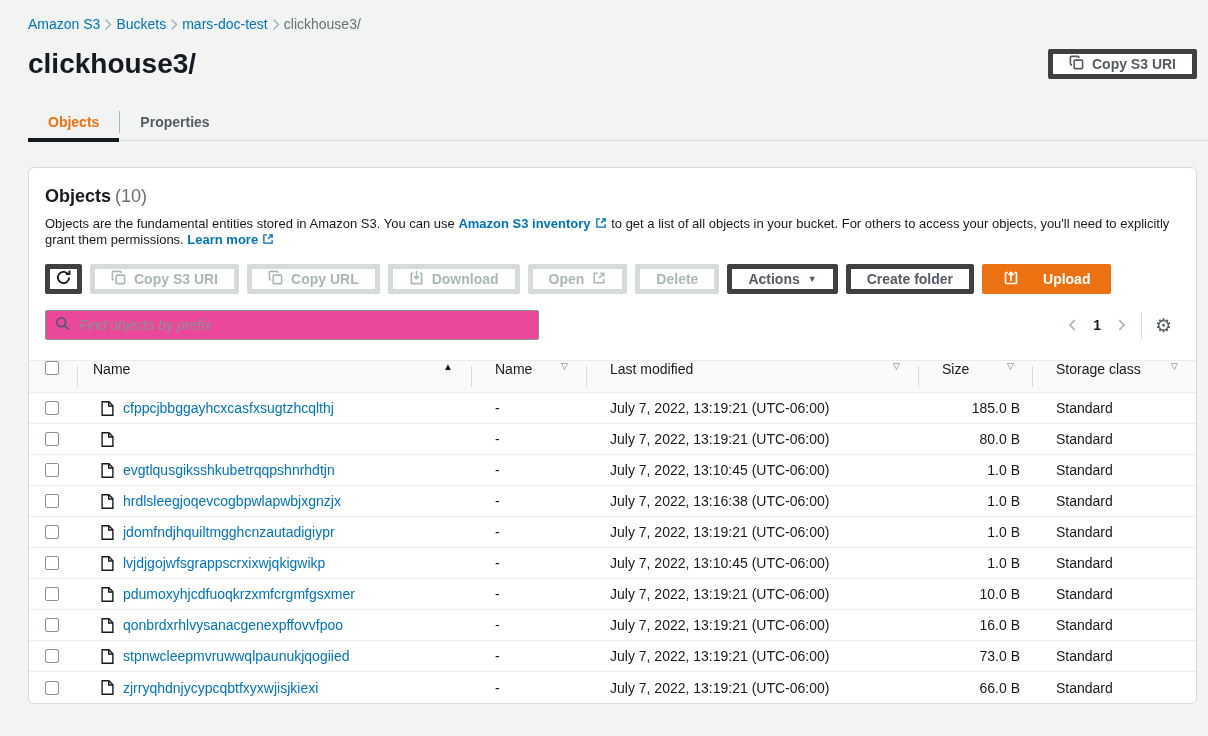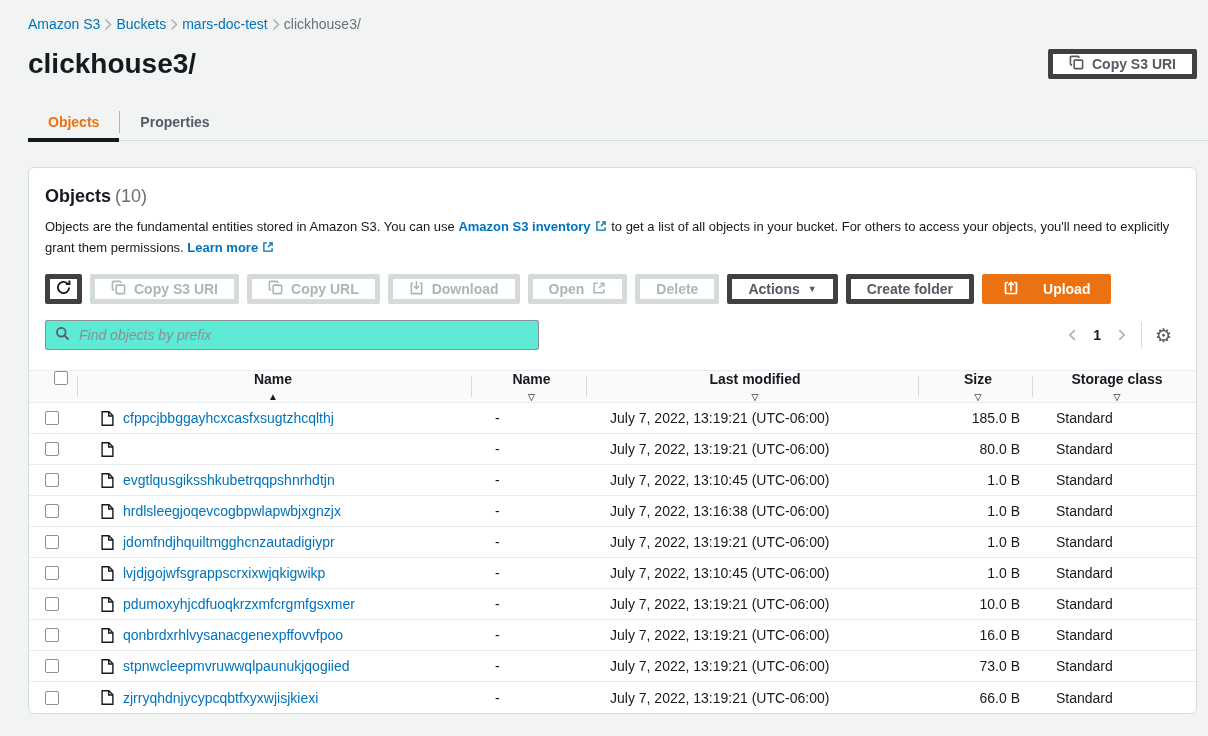--- a/index.html
+++ b/index.html
@@ -38,44 +38,44 @@
   .tab { position:relative; padding:10px 20px; font-weight:700; color:#545b64; cursor:pointer; }
   .tab.active { color:#ec7211; }
   .tab.active::after { content:""; position:absolute; left:0; right:0; bottom:-2px; height:4px; background:#16191f; }
   .tab-divider { width:1px; background:#aab7b8; margin:7px 0; }
 
   
   .card { width:1169px; margin-top:26px; background:#fff; border:1px solid #d5dbdb; border-radius:6px; }
   .card-pad { padding:18px 16px 0 16px; }
   .section-title { font-size:18px; font-weight:700; }
   .count { color:#687078; font-weight:400; }
-  .desc { margin:9px 0 0 0; font-size:13px; line-height:21px; }
+  .desc { margin:9px 0 0 0; font-size:13px; line-height:16px; }
   .inline-link { color:#0073bb; font-weight:700; cursor:pointer; }
   .ext-icon { vertical-align:-1px; margin-left:4px; margin-right:1px; }
 
   .toolbar { display:flex; align-items:center; gap:8px; margin-top:16px; }
 
   .search-row { display:flex; justify-content:space-between; align-items:center; margin-top:16px; }
-  .search-box { width:494px; height:30px; background:#5eead4; border:1px solid #879196; border-radius:2px;
+  .search-box { width:494px; height:30px; background:#ec4899; border:1px solid #879196; border-radius:2px;
     display:flex; align-items:center; gap:7px; padding:0 9px; }
   .search-input { border:none; outline:none; flex:1; font-size:14px; color:#16191f;
     font-family:"Liberation Sans", sans-serif; background:transparent; }
   .search-input::placeholder { color:#879196; font-style:italic; }
   .pagination { display:flex; align-items:center; gap:13px; padding-right:8px; }
   .page-num { font-weight:700; color:#16191f; }
   .pag-chevron { display:flex; align-items:center; cursor:pointer; }
   .pag-divider { width:1px; height:26px; background:#d5dbdb; }
   .gear { font-size:19px; line-height:1; color:#545b64; cursor:pointer; }
 
   
   .table { margin-top:20px; border-top:1px solid #eaeded; }
   .thead, .trow { display:grid; grid-template-columns:48px 394px 115px 332px 114px 1fr; align-items:center; }
   .thead { height:32px; background:#fafafa; border-bottom:1px solid #eaeded; }
-  .th { position:relative; height:100%; display:flex; align-items:center; justify-content:space-between;
-    font-weight:700; padding:0 18px 0 24px; cursor:pointer;flex-direction:column; }
+  .th { position:relative; height:100%; display:flex; align-items:flex-start; justify-content:space-between;
+    font-weight:400; padding:0 18px 0 24px; cursor:pointer; }
   .th.th-check { padding:0 0 0 16px; cursor:default; }
   .th.th-name { padding-left:16px; }
   .th:not(.th-check)::before { content:""; position:absolute; left:0; top:5px; bottom:5px; width:1px; background:#d5dbdb; }
   .sort { font-size:9px; color:#687078; }
   .sort.asc { font-size:10px; color:#16191f; }
   .trow { height:31px; border-bottom:1px solid #eaeded; }
   .trow:last-child { border-bottom:none; }
   .td-check { padding-left:16px; line-height:0; }
   .td-name { padding-left:24px; display:flex; align-items:center; gap:9px; }
   .obj-link { color:#0073bb; cursor:pointer; }

